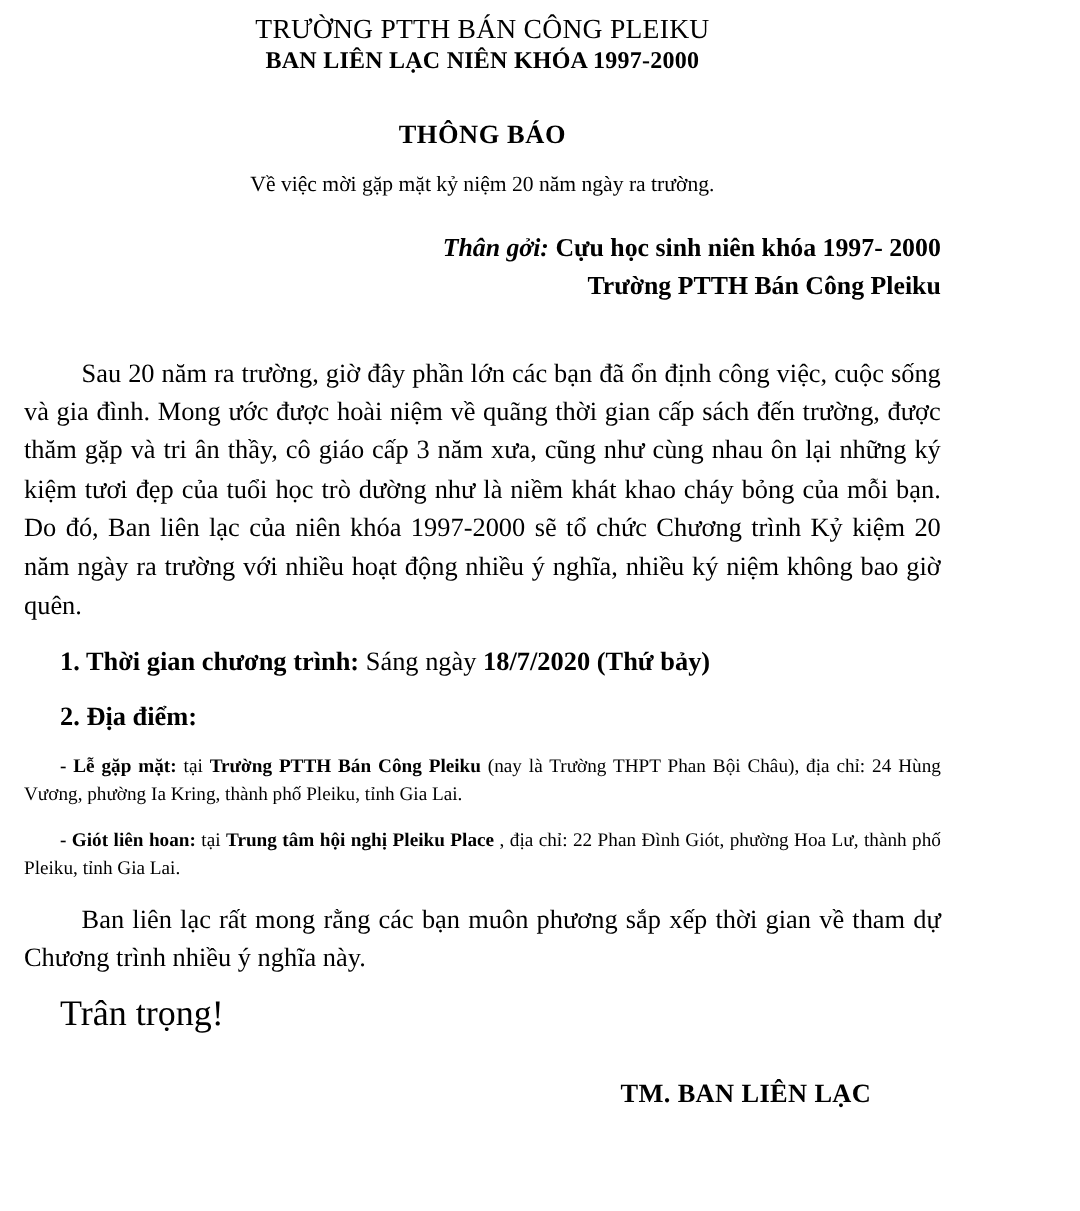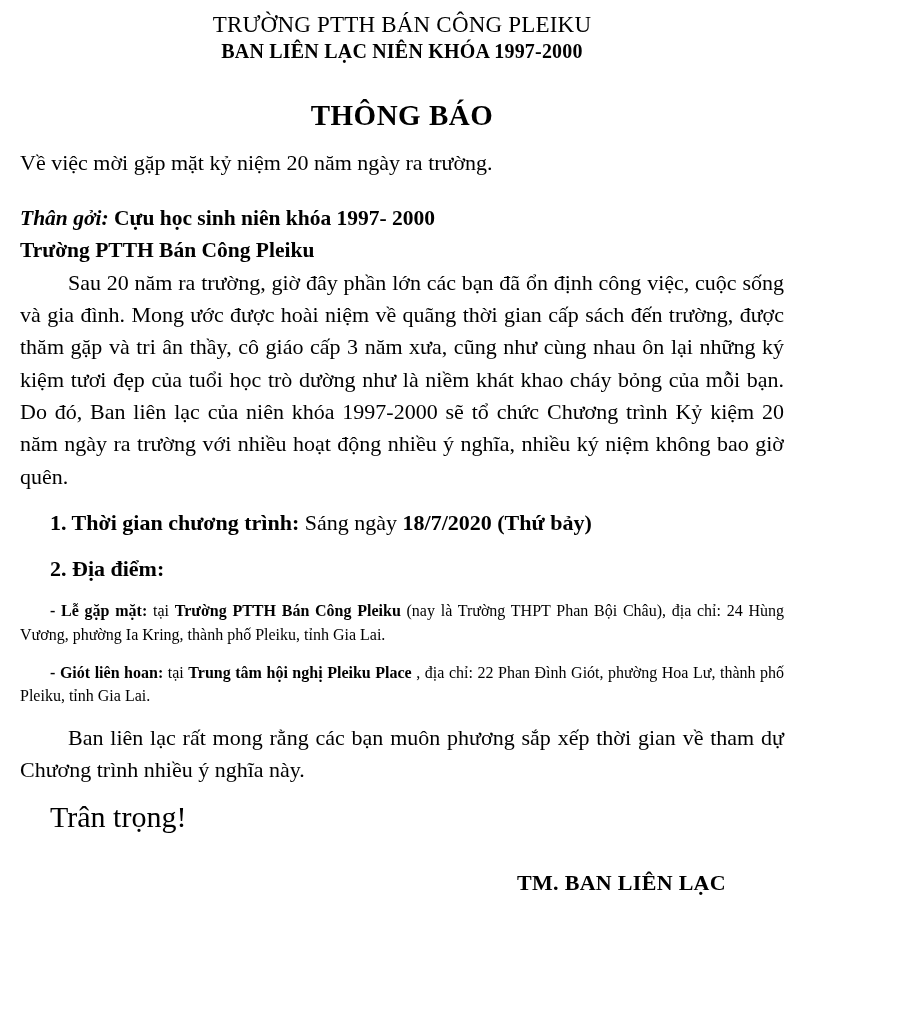--- a/index.html
+++ b/index.html
@@ -25,42 +25,44 @@
     letter-spacing: 0.2px;
     line-height: 1.28;
   }
   .org-line.bold {
     font-weight: bold;
     font-size: 20px;
   }
   .title {
     text-align: center;
     font-weight: bold;
-    font-size: 29px;
+    font-size: 22px;
     letter-spacing: 0.5px;
     margin-top: 34px;
   }
   .subtitle {
-    font-size: 22px;
+    text-align: center;
+    font-size: 18px;
     margin-top: 18px;
   }
   .greet {
-    text-align: left;
+    text-align: right;
     font-size: 21.5px;
     font-weight: bold;
     margin-top: 26px;
     line-height: 1.5;
   }
   .greet .ital {
     font-style: italic;
   }
   .greet .reg {
     font-weight: bold;
   }
   .body-block {
+    margin-top: 40px;
   }
   p.para {
     font-size: 22px;
     line-height: 1.47;
     text-align: justify;
     text-justify: inter-word;
     margin: 0 0 14px 0;
     text-indent: 48px;
   }
   p.item {

